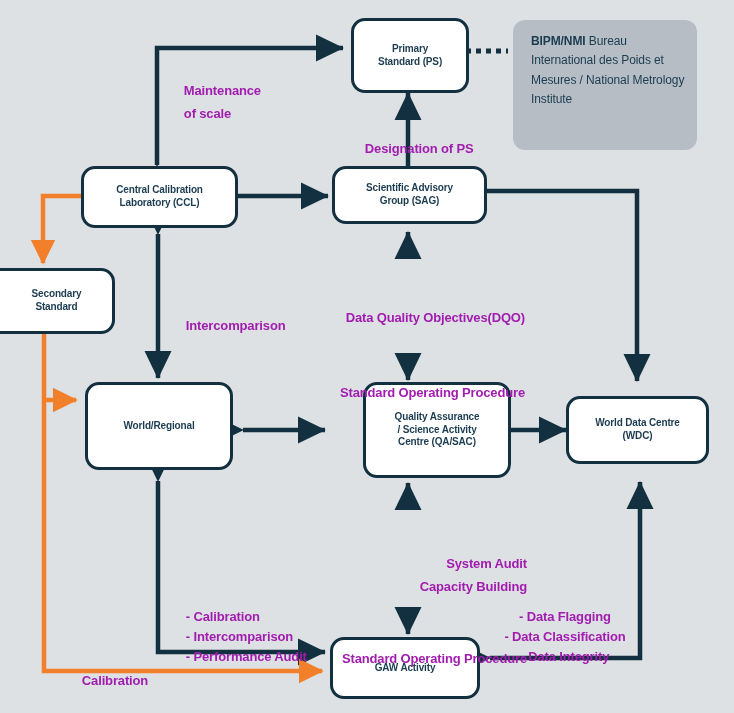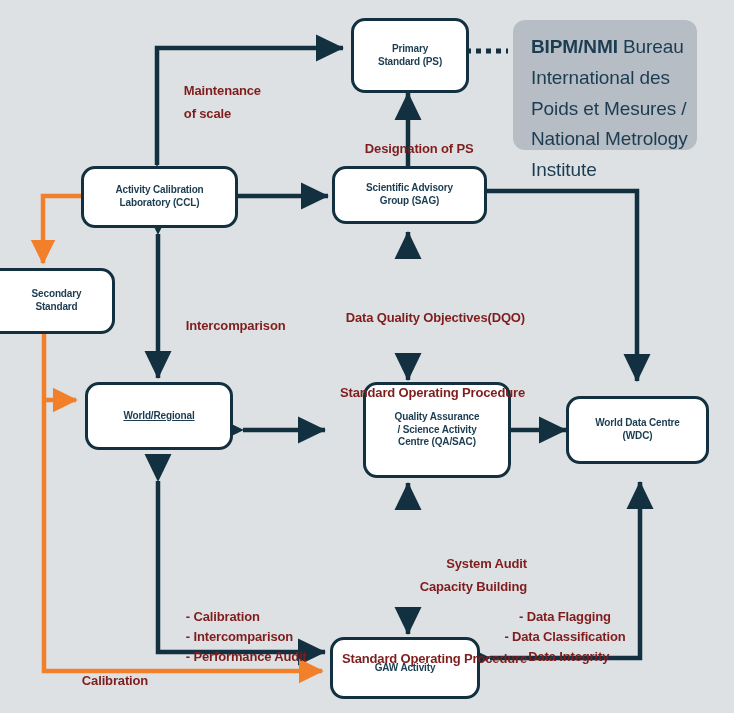--- a/index.html
+++ b/index.html
@@ -34,30 +34,30 @@
     justify-content: center;
     text-align: center;
     padding: 4px 6px;
   }
   .node span { display: block; }
   .infobox {
     position: absolute;
     background: #b6bdc4;
     border-radius: 12px;
     color: #1b3c51;
-    font-size: 19px;
+    font-size: 12px;
     line-height: 1.62;
     padding: 12px 8px 12px 18px;
     letter-spacing: -0.1px;
   }
   .infobox .title { font-weight: bold; }
   .infobox .body { font-weight: 500; }
   .edge-label {
     position: absolute;
-    color: #7f1d1d;
+    color: #a21caf;
     font-weight: bold;
     font-size: 13px;
     line-height: 1.72;
     letter-spacing: -0.15px;
     white-space: pre;
   }
   .el-center { text-align: right; }
   .el-right  { text-align: center; }
   .el-left   { text-align: left; }
 </style>
@@ -167,40 +167,40 @@
   <div class="infobox" style="left:513px; top:20px; width:184px; height:130px;">
     <span class="title">BIPM/NMI</span>
     <span class="body">Bureau International</span>
     <span class="body">des Poids et Mesures /</span>
     <span class="body">National Metrology</span>
     <span class="body">Institute</span>
   </div>
 
   <div class="node" style="left:81px; top:166px; width:157px; height:62px;">
     <div>
-      <span>Activity Calibration</span>
+      <span>Central Calibration</span>
       <span>Laboratory (CCL)</span>
     </div>
   </div>
 
   <div class="node" style="left:332px; top:166px; width:155px; height:58px;">
     <div>
       <span>Scientific Advisory</span>
       <span>Group (SAG)</span>
     </div>
   </div>
 
   <div class="node" style="left:-16px; top:268px; width:131px; height:66px; border-radius:14px;">
     <div style="padding-left:14px;">
       <span>Secondary</span>
       <span>Standard</span>
     </div>
   </div>
 
-  <div class="node" style="left:85px; top:382px; width:148px; height:68px;text-decoration:underline;">
+  <div class="node" style="left:85px; top:382px; width:148px; height:88px;">
     <div>
       <span>World/Regional</span>
     </div>
   </div>
 
   <div class="node" style="left:332px; top:382px; width:148px; height:96px;margin-left:31px;">
     <div>
       <span>Quality Assurance</span>
       <span>/ Science Activity</span>
       <span>Centre (QA/SAC)</span>

